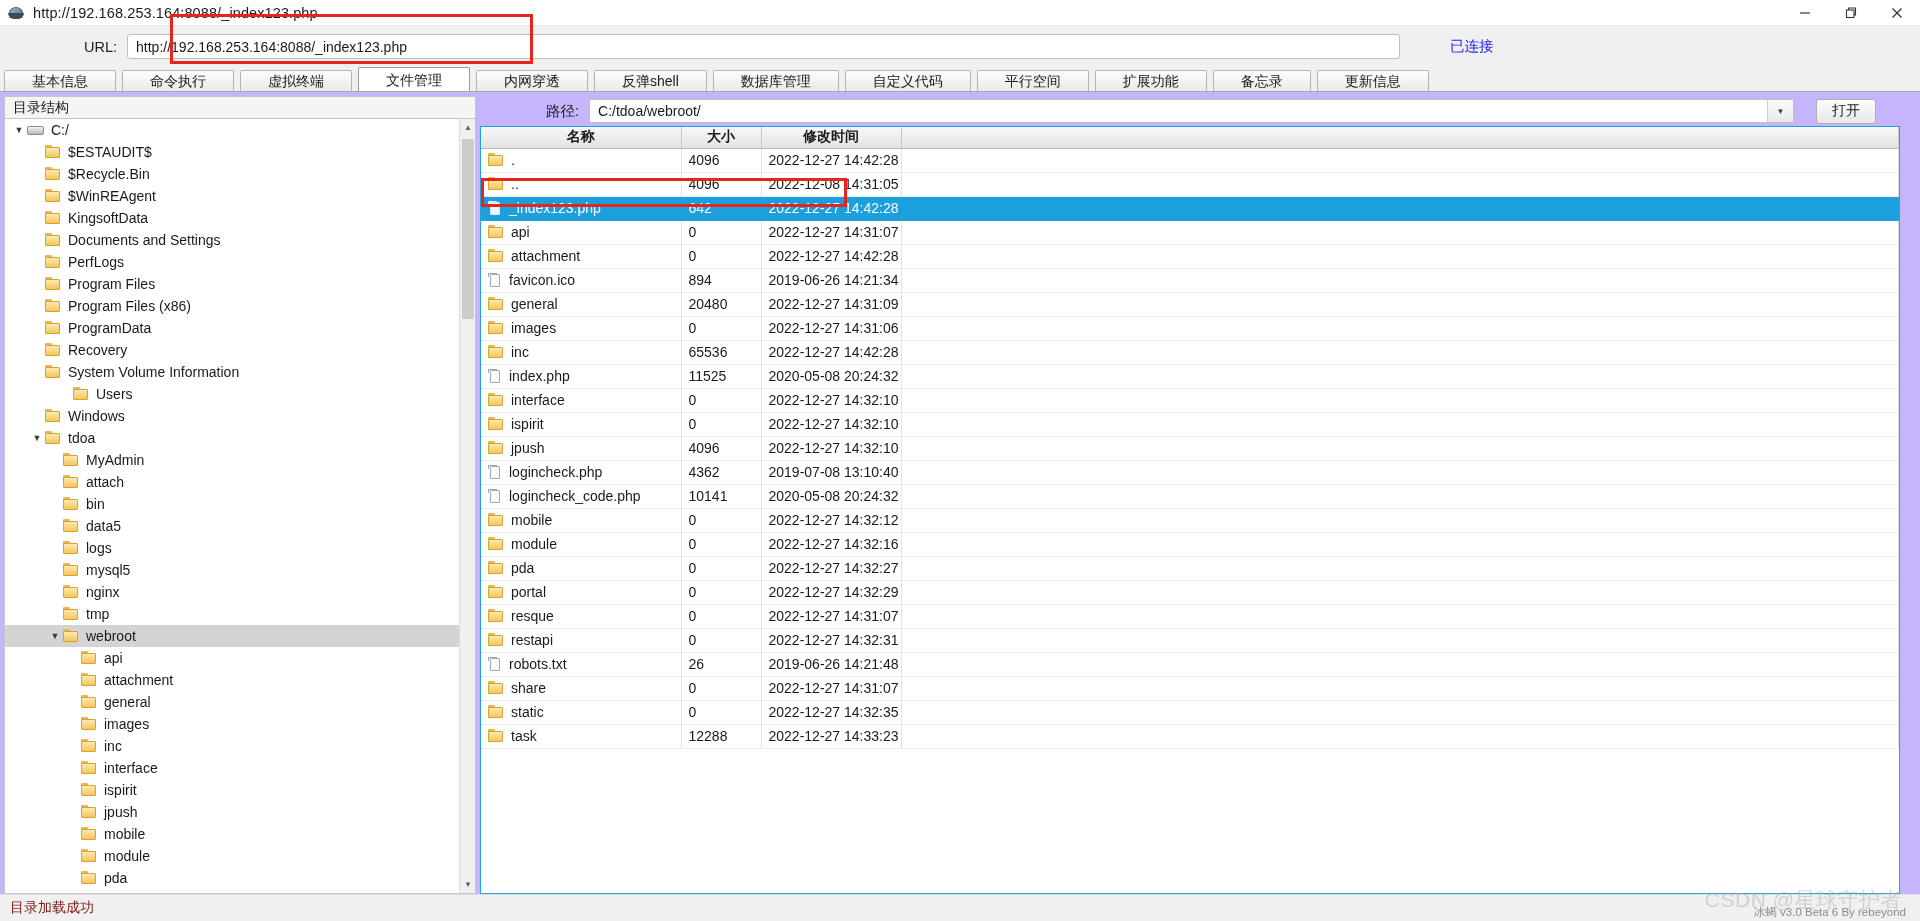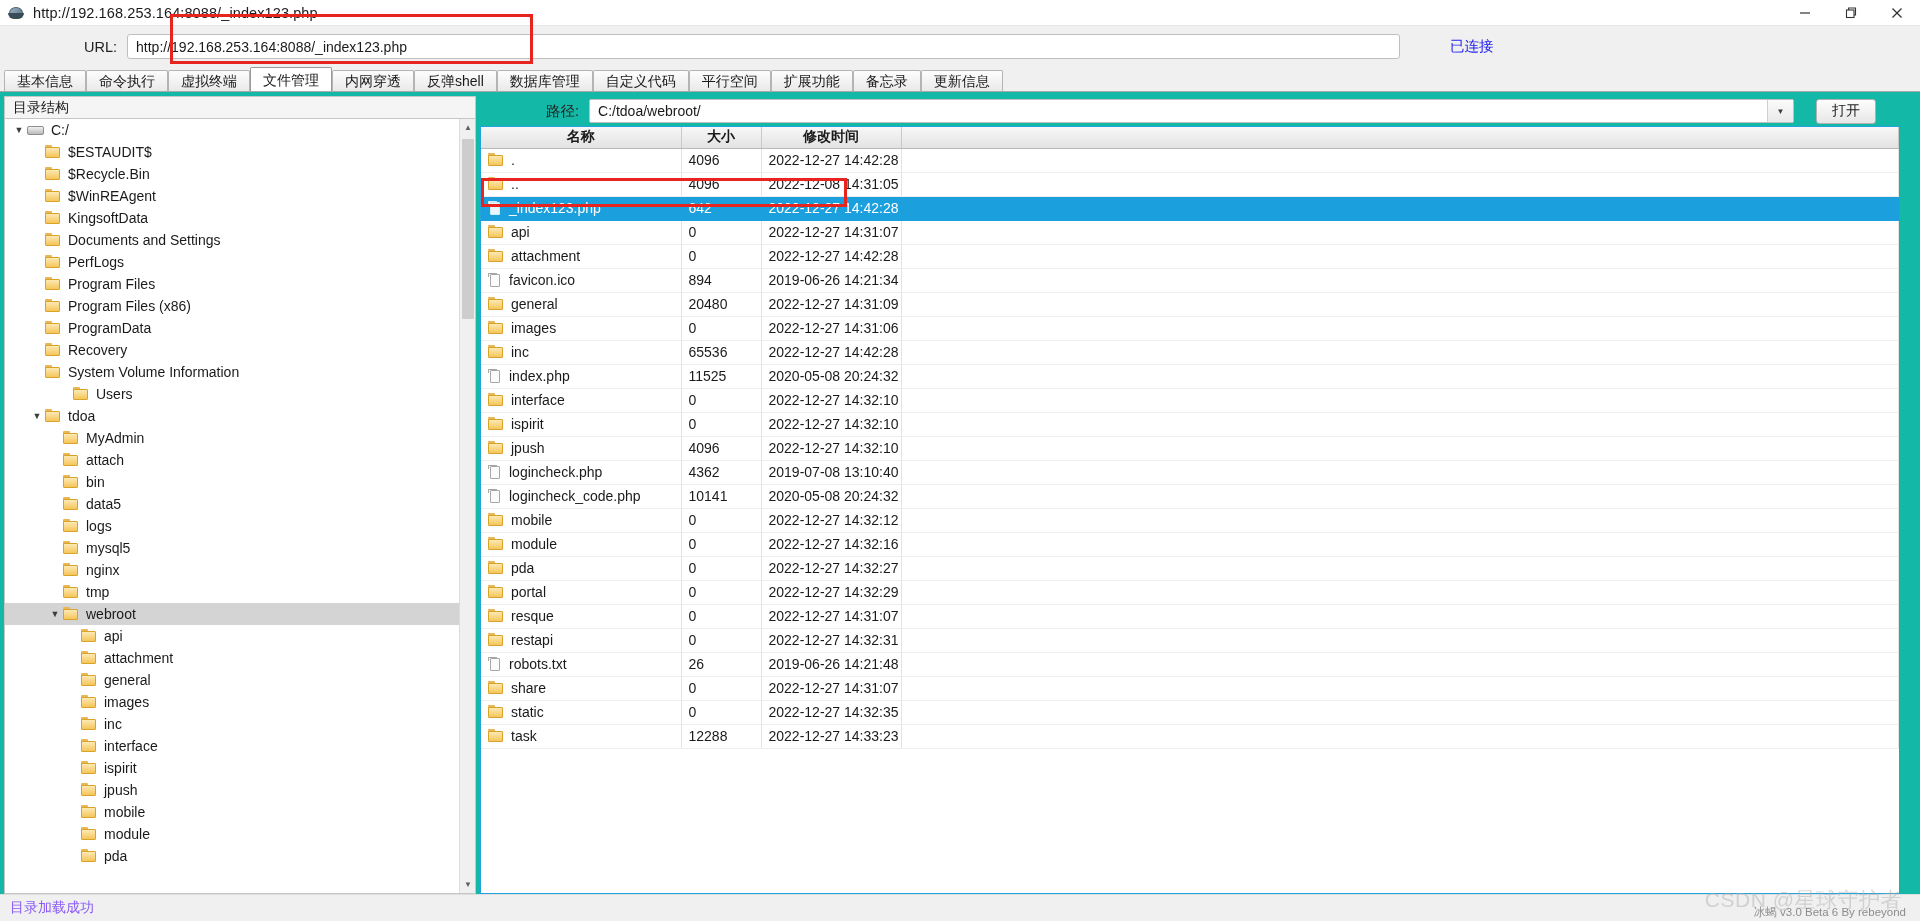--- a/index.html
+++ b/index.html
@@ -80,43 +80,43 @@
   }
 
   
   .tabrow {
     flex: 0 0 25px; height: 25px; background: #f0f0f0;
     display: flex; align-items: flex-end;
     padding-left: 4px; position: relative;
   }
   .tab {
     height: 22px; line-height: 21px;
-    padding: 0 12px;
+    padding: 0 27px;
     font-size: 14px; color: #1a1a1a;
     background: linear-gradient(#fdfdfd, #e8e8e8);
     border: 1px solid #b4b4b4;
     border-bottom: none;
     border-radius: 2px 2px 0 0;
-    margin-right: 0;
+    margin-right: 6px;
     white-space: nowrap;
   }
   .tab.active {
     background: #ffffff;
     height: 25px; line-height: 24px;
     border-color: #9a9a9a;
   }
   .tabs-underline {
     position: absolute; left: 0; right: 0; bottom: 0;
     height: 1px; background: #a8a8a8;
   }
 
   
   .body {
     flex: 1 1 auto; display: flex; position: relative;
-    background: #14b8a6; padding: 4px 20px 0 4px;
+    background: #c4b5fd; padding: 4px 20px 0 4px;
     min-height: 0;
   }
 
   
   .treepanel {
     width: 472px; flex: 0 0 472px;
     display: flex; flex-direction: column;
     margin-right: 4px;
   }
   .tree-header {
@@ -283,21 +283,21 @@
   }
 
   
   .statusbar {
     flex: 0 0 27px; height: 27px;
     background: #f0f0f0;
     display: flex; align-items: center;
     position: relative;
     border-top: 1px solid #dedede;
   }
-  .status-text { font-size: 14px; color: #8b5cf6; margin-left: 10px; }
+  .status-text { font-size: 14px; color: #7f1d1d; margin-left: 10px; }
   .version-text {
     position: absolute; right: 14px; bottom: 1px;
     font-size: 11.5px; color: #8c8c8c;
   }
   .watermark {
     position: absolute; right: 18px; bottom: 7px;
     font-size: 21px; color: rgba(170,170,170,.45);
     white-space: nowrap; letter-spacing: .5px;
   }
 </style>
@@ -459,20 +459,28 @@
             </div>
             <div class="tnode" style="padding-left: 24px; margin-left: 28px;">
               <div class="twist"></div>
               <div class="ficon">
                 <div class="tabtop"></div>
                 <div class="bodyf"></div>
               </div>
               <span>Users</span>
             </div>
             <div class="tnode" style="padding-left: 24px;">
+              <div class="twist"></div>
+              <div class="ficon">
+                <div class="tabtop"></div>
+                <div class="bodyf"></div>
+              </div>
+              <span>Windows</span>
+            </div>
+            <div class="tnode" style="padding-left: 24px;">
               <div class="twist">▼</div>
               <div class="ficon">
                 <div class="tabtop"></div>
                 <div class="bodyf"></div>
               </div>
               <span>tdoa</span>
             </div>
             <div class="tnode" style="padding-left: 42px;">
               <div class="twist"></div>
               <div class="ficon">

